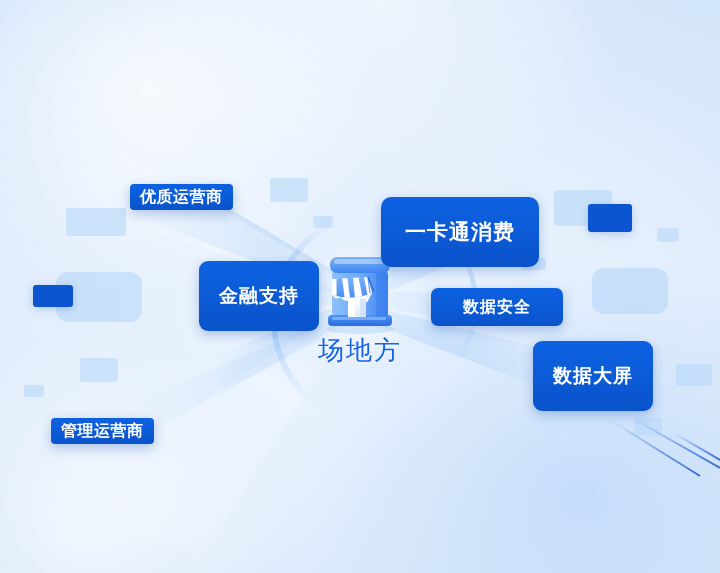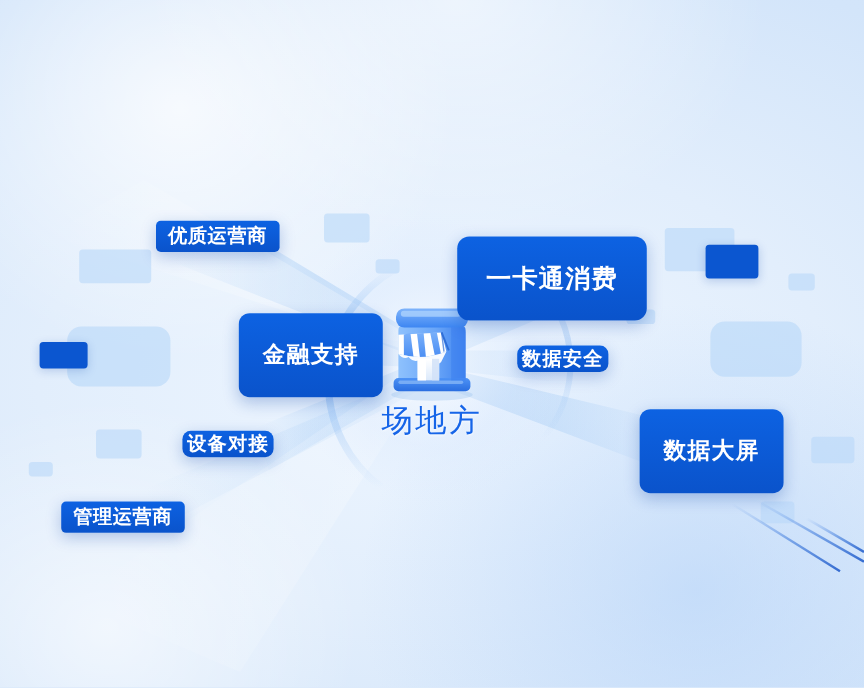--- a/index.html
+++ b/index.html
@@ -44,21 +44,21 @@
   
   .chip{
     position:absolute;
     background:linear-gradient(180deg,#0d62e2 0%,#0a53cb 100%);
     color:#fff;font-weight:bold;letter-spacing:1px;
     display:flex;align-items:center;justify-content:center;
     box-shadow:0 4px 12px rgba(14,68,170,.28);
     white-space:nowrap;
   }
   .chip.sm{font-size:16px;border-radius:4px;padding:0 10px;height:26px;letter-spacing:.5px;}
-  .chip.md{font-size:16px;border-radius:7px;padding:0 4px;height:22px;}
+  .chip.md{font-size:16px;border-radius:7px;padding:0 32px;height:38px;}
   .chip.lg{font-size:19px;border-radius:9px;padding:12px 20px;height:46px;}
   .chip.xl{font-size:21px;border-radius:10px;padding:0 24px;height:70px;}
 
   
   #shop{position:absolute;left:312px;top:243px;width:96px;height:92px;}
   #center-title{
     position:absolute;left:0;right:0;top:333px;text-align:center;
     font-size:26px;font-weight:normal;color:#1665e8;letter-spacing:2px;
     text-shadow:0 1px 2px rgba(255,255,255,.9);
   }
@@ -212,23 +212,20 @@
   <div id="center-title">场地方</div>
 
   <div class="chip sm" style="left:130px;top:184px;">
     <span>优质运营商</span>
   </div>
 
   <div class="chip lg" style="left:199px;top:261px;">
     <span>金融支持</span>
   </div>
 
-  <div class="chip md" style="left:152px;top:359px;">
-    <span>设备对接</span>
-  </div>
 
   <div class="chip sm" style="left:51px;top:418px;justify-content:center;">
     <span>管理运营商</span>
   </div>
 
   <div class="chip xl" style="left:381px;top:181px;margin-top:16px;">
     <span>一卡通消费</span>
   </div>
 
   <div class="chip md" style="left:431px;top:288px;">

